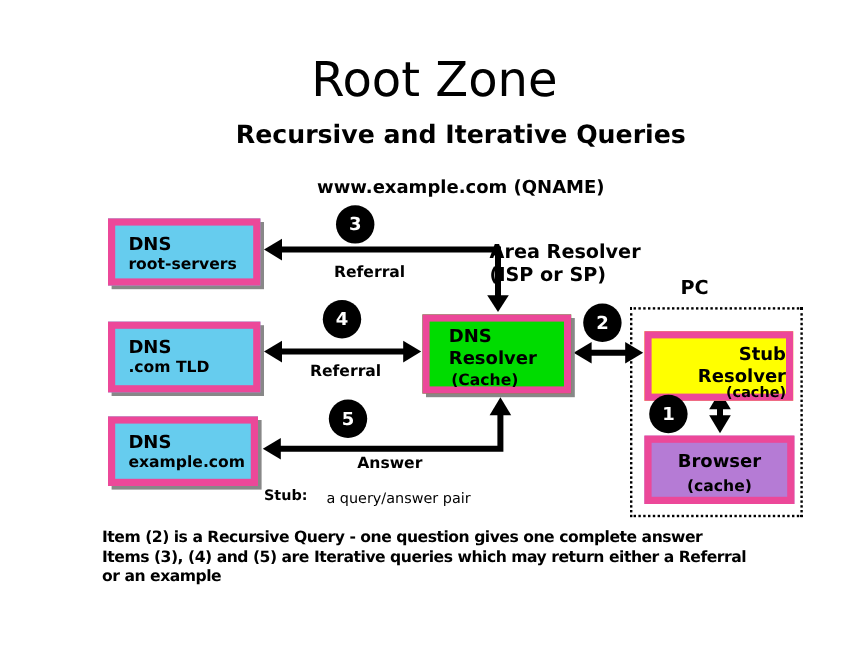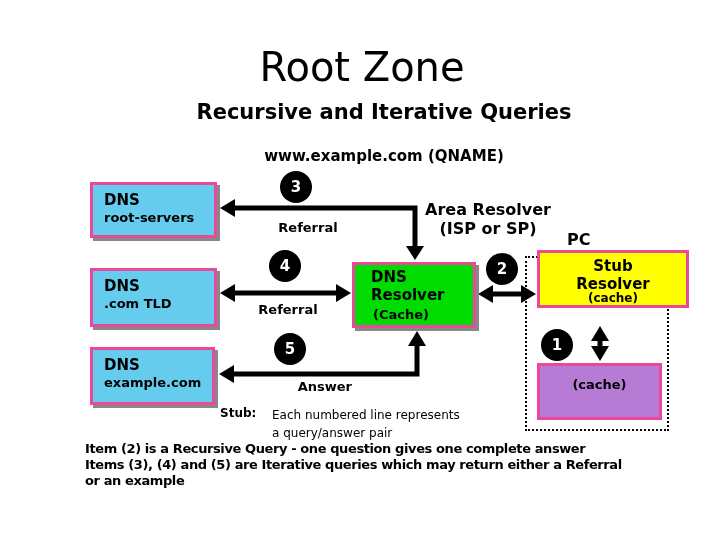--- a/index.html
+++ b/index.html
@@ -14,37 +14,37 @@
   }
   .slide-subtitle{
     left:24px;top:100px;width:720px;text-align:center;
     font-size:21px;font-weight:bold;
   }
   .slide-qname{
     left:24px;top:147px;width:720px;text-align:center;
     font-size:15px;font-weight:bold;
   }
   .node{
-    box-sizing:border-box;border:3px solid #ec4899;z-index:3;
+    box-sizing:border-box;border:6px solid #ec4899;z-index:3;
   }
   .node.blue{background:#66CCEE;box-shadow:3px 3px 0 #888;padding:6px 0 0 11px;}
   .node.blue .l1{font-size:15px;font-weight:bold;line-height:18px;}
   .node.blue .l2{font-size:13px;font-weight:bold;line-height:17px;}
   .node-root{left:90px;top:182px;width:127px;height:56px;}
   .node-tld{left:90px;top:268px;width:127px;height:59px;}
   .node-auth{left:90px;top:347px;width:125px;height:58px;}
   .node-resolver{
     left:352px;top:262px;width:124px;height:66px;background:#00DC00;
     box-shadow:3px 3px 0 #888;padding:3px 0 0 16px;
   }
   .node-resolver .l1,.node-resolver .l2{font-size:15px;font-weight:bold;line-height:18px;}
   .node-resolver .l3{font-size:13px;font-weight:bold;line-height:16px;margin-top:3px;padding-left:2px;}
   .node-stub{
-    left:537px;top:250px;width:152px;height:58px;background:#FFFF00;
-    text-align:center;padding-top:4px;
+    left:537px;top:276px;width:124px;height:58px;background:#FFFF00;
+    text-align:right;padding-top:4px;
   }
   .node-stub .l1,.node-stub .l2{font-size:15px;font-weight:bold;line-height:18px;}
   .node-stub .l3{font-size:12px;font-weight:bold;line-height:12px;margin-top:-1px;}
   .node-browser{
     left:537px;top:363px;width:125px;height:57px;background:#B57BD5;
     text-align:center;padding-top:6px;
   }
   .node-browser .l1{font-size:15px;font-weight:bold;line-height:18px;}
   .node-browser .l2{font-size:13px;font-weight:bold;line-height:16px;margin-top:5px;}
   .pc-frame{
@@ -54,21 +54,21 @@
   .badge{
     width:32px;height:32px;border-radius:50%;background:#000;color:#fff;
     font-size:15px;font-weight:bold;text-align:center;line-height:32px;z-index:5;
   }
   .badge-3{left:280px;top:171px;}
   .badge-4{left:269px;top:250px;}
   .badge-5{left:274px;top:333px;}
   .badge-2{left:486px;top:253px;}
   .badge-1{left:541px;top:329px;}
   .lbl{font-weight:bold;z-index:4;}
-  .lbl-area{left:408px;top:200px;width:160px;text-align:center;font-size:16px;line-height:19px;}
+  .lbl-area{left:408px;top:200px;width:160px;text-align:left;font-size:16px;line-height:19px;}
   .lbl-pc{left:567px;top:230px;width:44px;font-size:16px;}
   .lbl-referral-1{left:258px;top:220px;width:100px;text-align:center;font-size:13px;}
   .lbl-referral-2{left:238px;top:302px;width:100px;text-align:center;font-size:13px;}
   .lbl-answer{left:252px;top:379px;width:100px;text-align:right;font-size:13px;}
   .note-label{left:220px;top:406px;font-size:12px;font-weight:bold;}
   .note-text{left:272px;top:406px;font-size:12px;line-height:18px;}
   .footer-text{
     left:85px;top:441px;width:620px;font-size:13px;font-weight:bold;
     line-height:16px;letter-spacing:-0.4px;
   }
@@ -133,41 +133,41 @@
   <div class="l1">DNS</div>
   <div class="l2">Resolver</div>
   <div class="l3">(Cache)</div>
 </div>
 <div class="abs node node-stub">
   <div class="l1">Stub</div>
   <div class="l2">Resolver</div>
   <div class="l3">(cache)</div>
 </div>
 <div class="abs node node-browser">
+  <div class="l1">Browser</div>
   <div class="l2">(cache)</div>
 </div>
 
 <div class="abs badge badge-3">3</div>
 <div class="abs badge badge-4">4</div>
 <div class="abs badge badge-5">5</div>
 <div class="abs badge badge-2">2</div>
 <div class="abs badge badge-1">1</div>
 
 <div class="abs lbl lbl-area">
   <div>Area Resolver</div>
   <div>(ISP or SP)</div>
 </div>
 <div class="abs lbl lbl-pc">PC</div>
 <div class="abs lbl lbl-referral-1">Referral</div>
 <div class="abs lbl lbl-referral-2">Referral</div>
 <div class="abs lbl lbl-answer">Answer</div>
 
 <div class="abs note-label">Stub:</div>
 <div class="abs note-text">
-  <div>Each numbered line represents</div>
   <div>a query/answer pair</div>
 </div>
 
 <div class="abs footer-text">
   <div>Item (2) is a Recursive Query - one question gives one complete answer</div>
   <div>Items (3), (4) and (5) are Iterative queries which may return either a Referral</div>
   <div>or an example</div>
 </div>
 
 </body></html>

